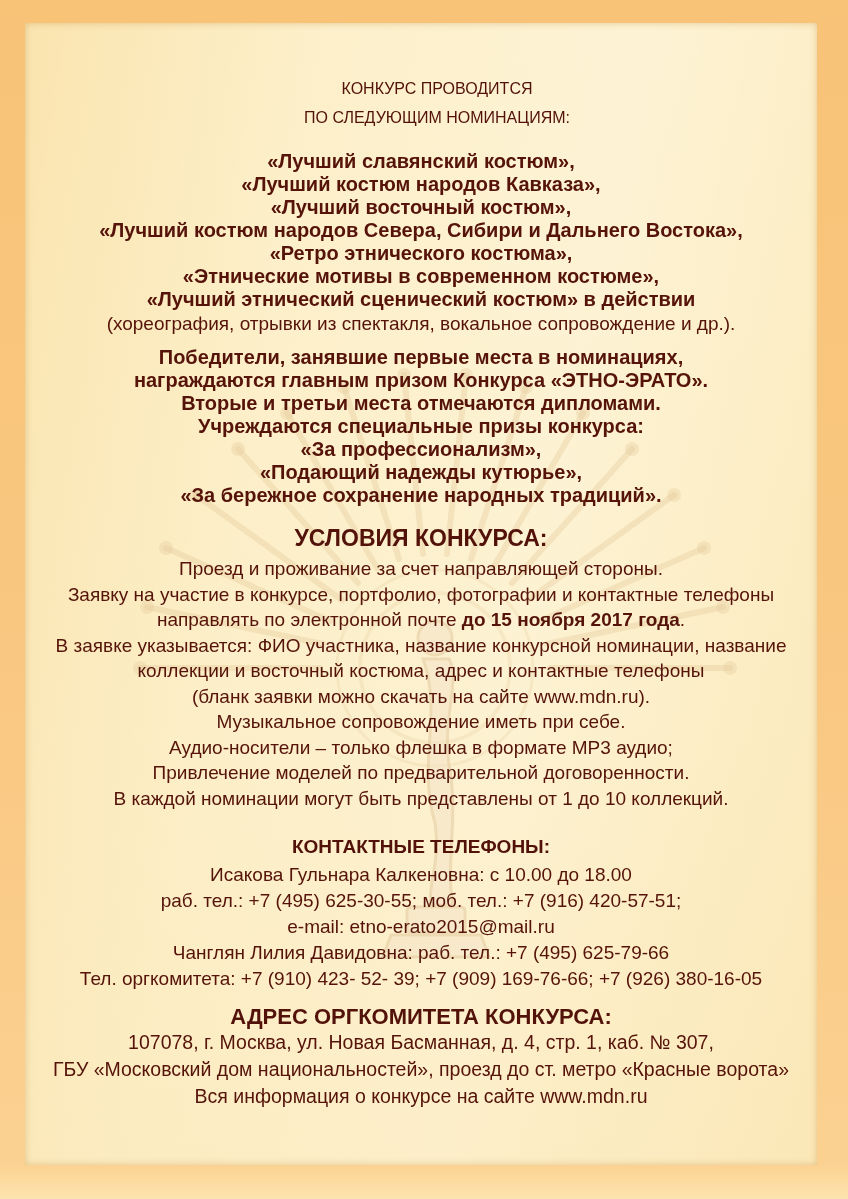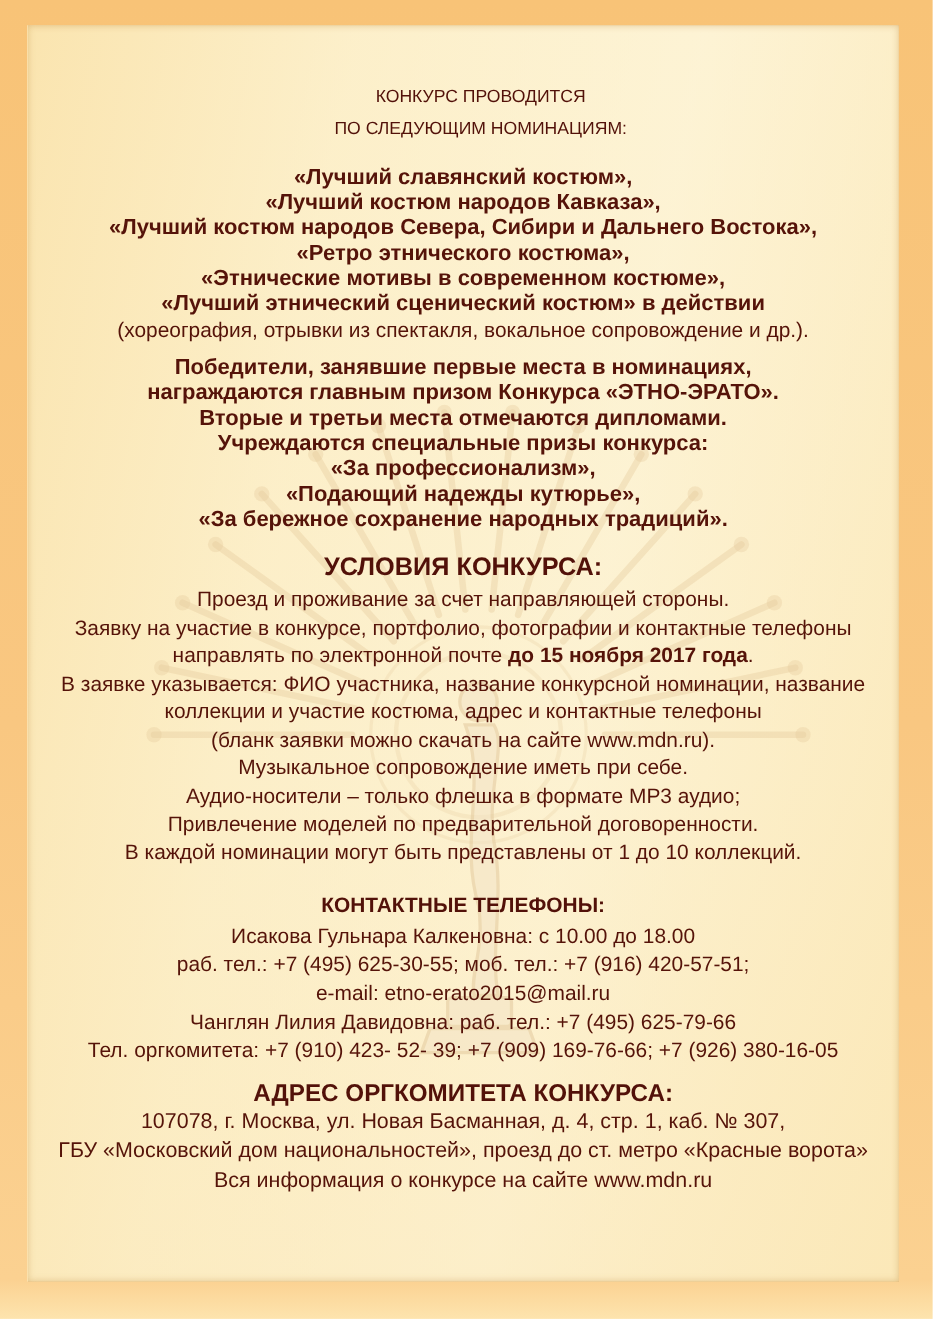--- a/index.html
+++ b/index.html
@@ -113,20 +113,21 @@
     <div class="content">
 
       <h1 class="title">
         <div class="line">КОНКУРС ПРОВОДИТСЯ</div>
         <div class="line">ПО СЛЕДУЮЩИМ НОМИНАЦИЯМ:</div>
       </h1>
 
       <div class="nominations">
         <div class="line">«Лучший славянский костюм»,</div>
         <div class="line">«Лучший костюм народов Кавказа»,</div>
+        <div class="line">«Лучший восточный костюм»,</div>
         <div class="line">«Лучший костюм народов Севера, Сибири и Дальнего Востока»,</div>
         <div class="line">«Ретро этнического костюма»,</div>
         <div class="line">«Этнические мотивы в современном костюме»,</div>
         <div class="line">«Лучший этнический сценический костюм» в действии</div>
         <div class="line note">(хореография, отрывки из спектакля, вокальное сопровождение и др.).</div>
       </div>
 
       <div class="awards">
         <div class="line">Победители, занявшие первые места в номинациях,</div>
         <div class="line">награждаются главным призом Конкурса «ЭТНО-ЭРАТО».</div>
@@ -137,21 +138,21 @@
         <div class="line">«За бережное сохранение народных традиций».</div>
       </div>
 
       <h2 class="section-heading conditions-heading">УСЛОВИЯ КОНКУРСА:</h2>
 
       <div class="conditions">
         <div class="line">Проезд и проживание за счет направляющей стороны.</div>
         <div class="line">Заявку на участие в конкурсе, портфолио, фотографии и контактные телефоны</div>
         <div class="line"><span>направлять по электронной почте </span> <span class="bold-inline">до 15 ноября 2017 года</span><span>.</span></div>
         <div class="line">В заявке указывается: ФИО участника, название конкурсной номинации, название</div>
-        <div class="line">коллекции и участие костюма, адрес и контактные телефоны</div>
+        <div class="line">коллекции и восточный костюма, адрес и контактные телефоны</div>
         <div class="line">(бланк заявки можно скачать на сайте www.mdn.ru).</div>
         <div class="line">Музыкальное сопровождение иметь при себе.</div>
         <div class="line">Аудио-носители – только флешка в формате МР3 аудио;</div>
         <div class="line">Привлечение моделей по предварительной договоренности.</div>
         <div class="line">В каждой номинации могут быть представлены от 1 до 10 коллекций.</div>
       </div>
 
       <h2 class="section-heading contacts-heading">КОНТАКТНЫЕ ТЕЛЕФОНЫ:</h2>
 
       <div class="contacts">

